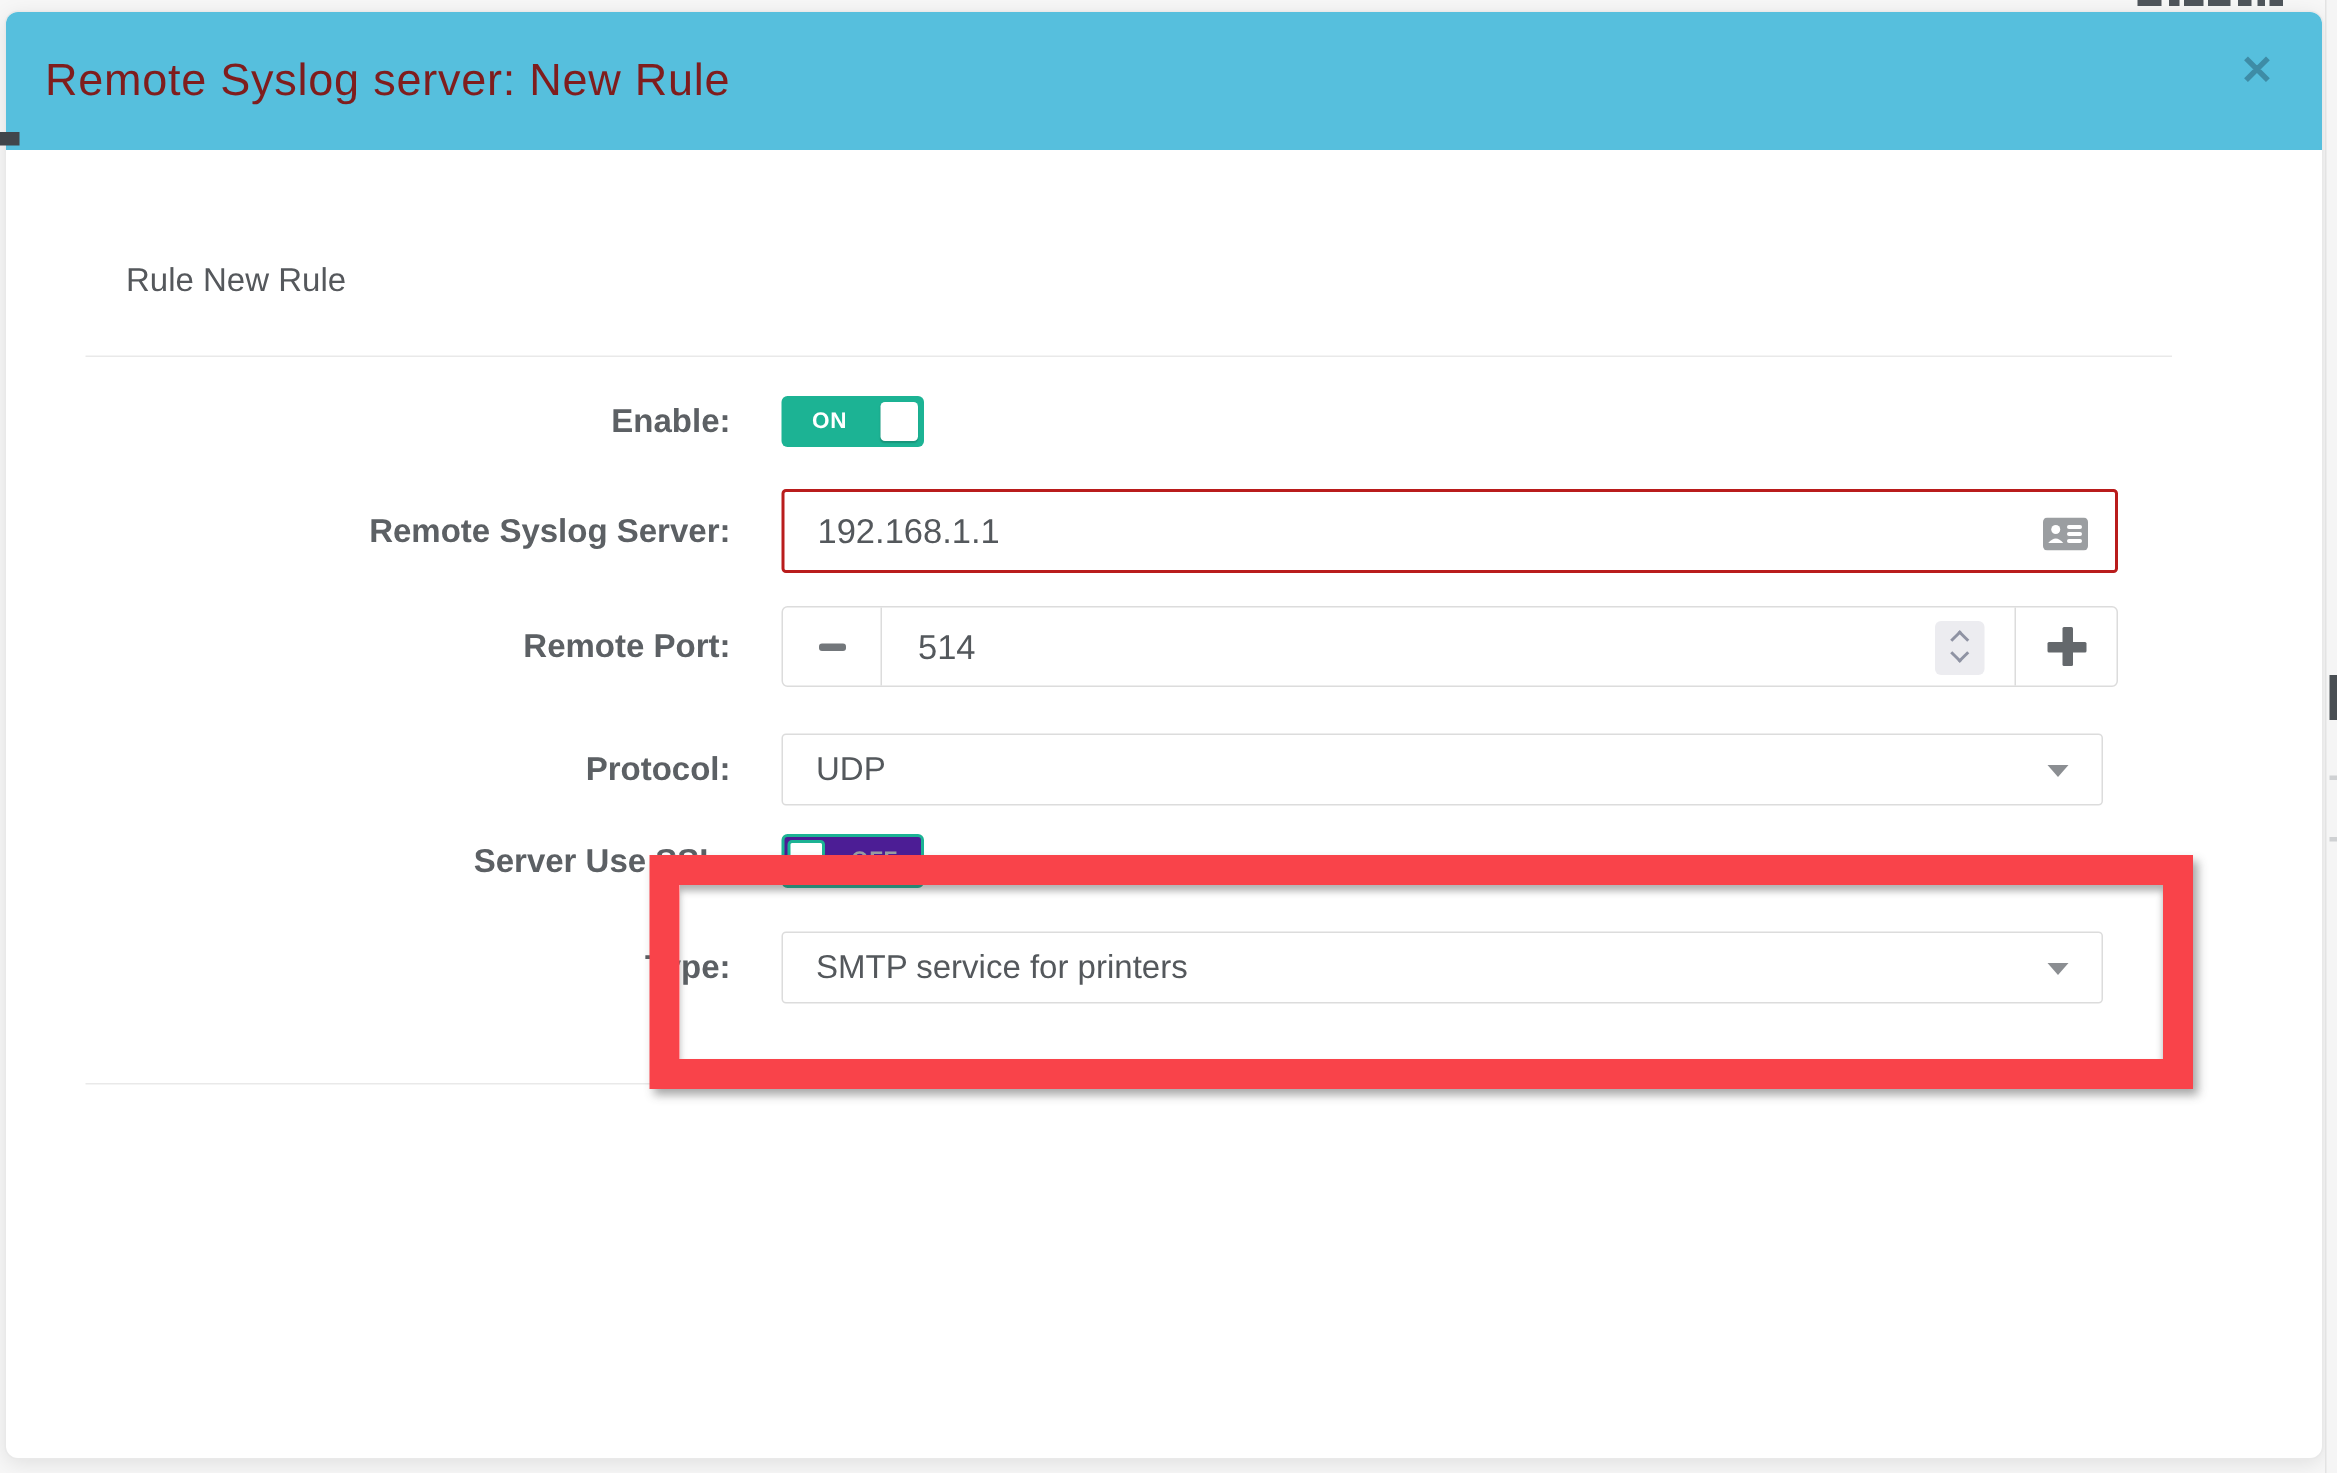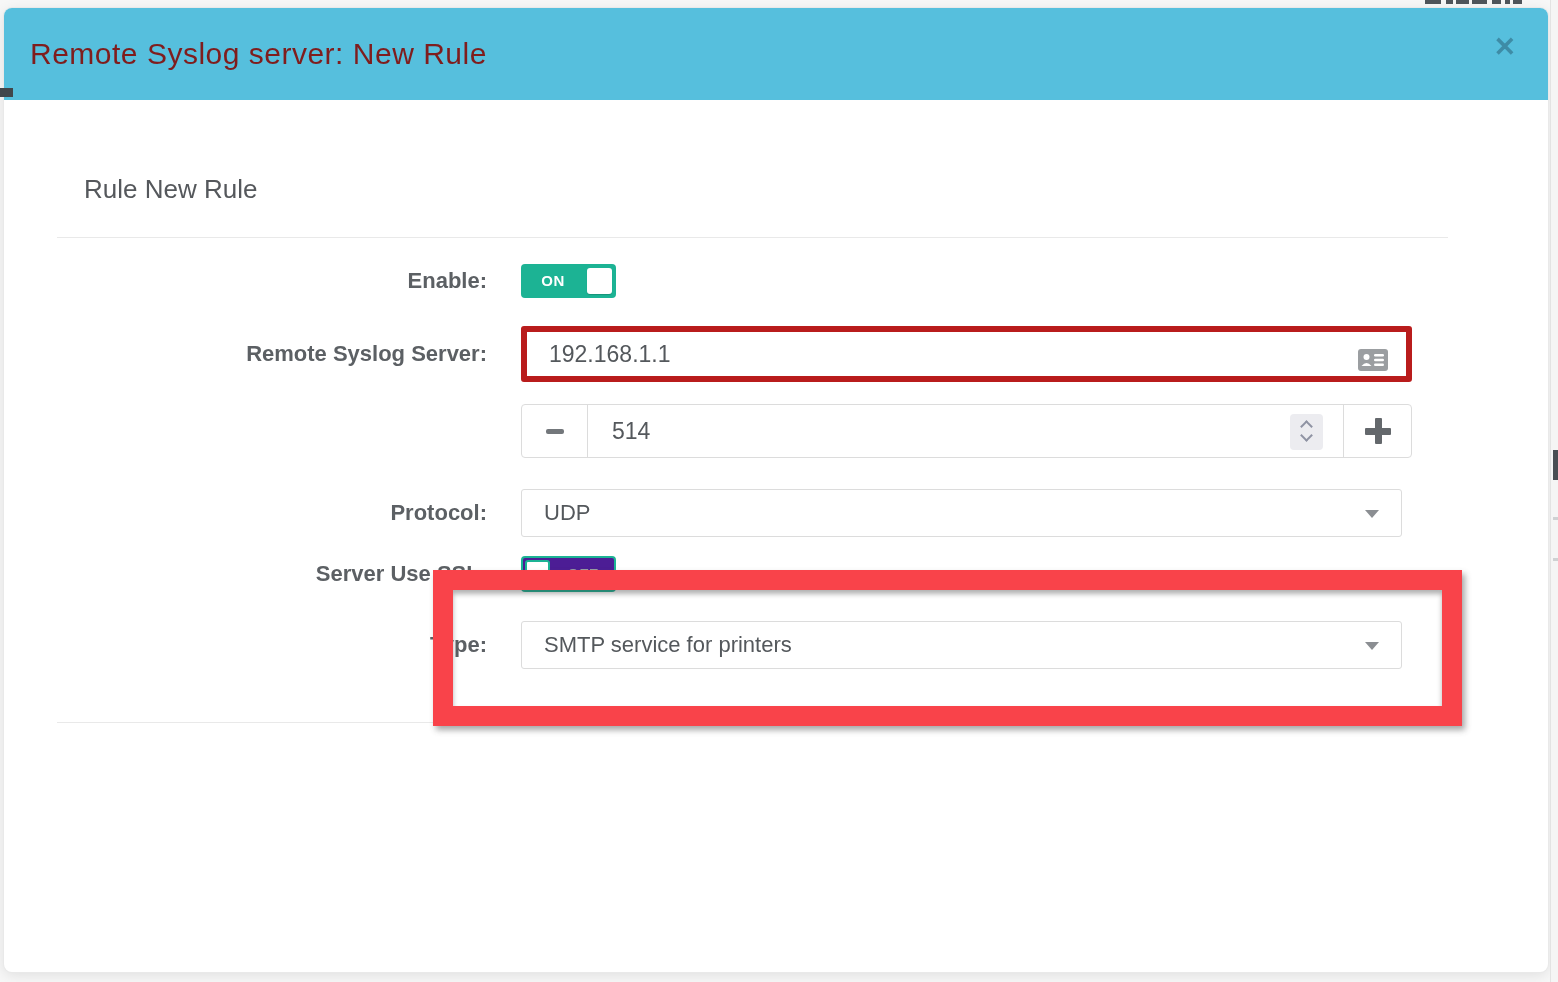--- a/index.html
+++ b/index.html
@@ -20,21 +20,21 @@
   }
   .modal-title {
     position:absolute; left:26px; top:0; line-height:92px;
     font-size:30px; color:#7f1d1d; letter-spacing:.5px; font-weight:400;
   }
   .close-x {
     position:absolute; right:32px; top:26px; font-size:27px; line-height:27px;
     color:#3e8ca6; font-weight:700; cursor:pointer;
   }
   .section-heading {
-    position:absolute; left:80px; top:166px; font-size:26px; color:#55585c;
+    position:absolute; left:80px; top:166px; font-size:22px; color:#55585c;
   }
   .hr { position:absolute; left:53px; width:1391px; height:1px; background:#e9e9e9; }
   .hr1 { top:229px; }
   .hr2 { top:714px; }
 
   
   .form-label {
     position:absolute; left:0; width:483px; text-align:right;
     font-size:22px; font-weight:700; color:#5c6064; line-height:32px;
     white-space:nowrap;
@@ -57,21 +57,21 @@
     line-height:32px; color:#9a9ea2; font-weight:700; font-size:15px; letter-spacing:.5px;
   }
   .toggle-off .t-knob {
     position:absolute; left:2px; top:2px; width:25px; height:28px;
     background:#fff; border:2px solid #1cb394; border-radius:3px;
   }
 
   
   .text-input {
     position:absolute; left:517px; top:318px; width:891px; height:56px;
-    background:#fff; border:6px solid #b91c1c; border-radius:3px;
+    background:#fff; border:2px solid #b91c1c; border-radius:3px;
   }
   .text-input input {
     position:absolute; left:0; top:0; width:100%; height:100%;
     border:none; outline:none; background:transparent;
     padding-left:22px; font-family:"Liberation Sans", sans-serif;
     font-size:23px; color:#54585c;
   }
   .card-icon { position:absolute; right:18px; top:17px; }
 
   
@@ -195,20 +195,21 @@
       <svg class="card-icon" width="30" height="22" viewBox="0 0 30 22">
         <rect x="0" y="0" width="30" height="22" rx="3" fill="#9b9ea1"></rect>
         <circle cx="8.5" cy="8" r="3" fill="#ffffff"></circle>
         <path d="M3.5 17 q5 -6 10 0 z" fill="#ffffff"></path>
         <rect x="16" y="5" width="10" height="2.6" rx="1.3" fill="#ffffff"></rect>
         <rect x="16" y="9.7" width="10" height="2.6" rx="1.3" fill="#ffffff"></rect>
         <rect x="16" y="14.4" width="10" height="2.6" rx="1.3" fill="#ffffff"></rect>
       </svg>
     </div>
 
+    <div class="form-label" style="top:407px;">Remote Port:</div>
     <div class="port-group">
       <div class="addon addon-minus">
         <span class="minus-bar"></span>
       </div>
       <div class="port-field">
         <input type="text" value="514" style="">
         <div class="spinner">
           <span class="chev chev-up"></span>
           <span class="chev chev-down"></span>
         </div>

